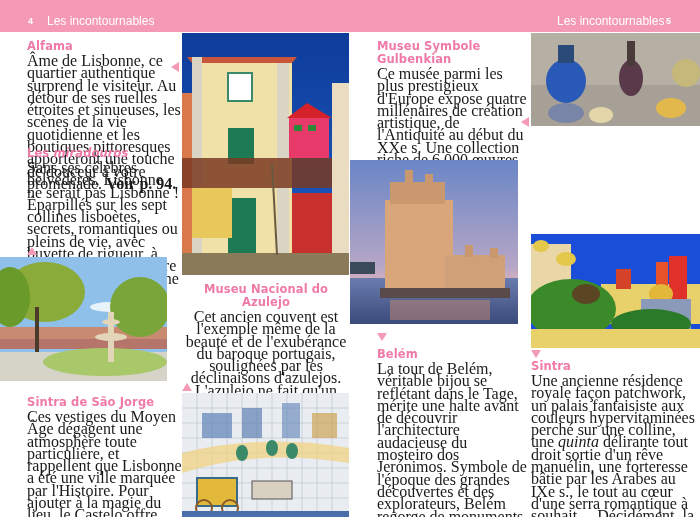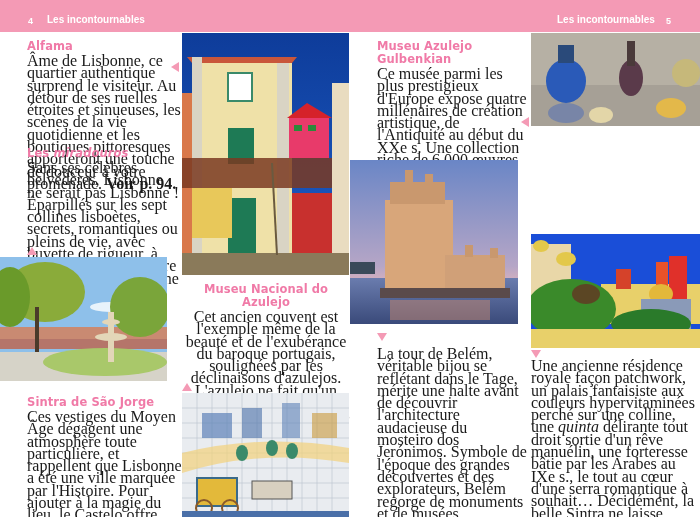--- a/index.html
+++ b/index.html
@@ -1,18 +1,18 @@
 <!DOCTYPE html>
 <html><head>
   <meta charset="utf-8">
   <style>
     html, body { margin:0; padding:0; }
     body { width:700px; height:517px; position:relative; overflow:hidden; background:#ffffff; font-family:"Liberation Serif", serif; }
     .header { position:absolute; left:0; top:0; width:700px; height:32px; background:#f49ab5; }
-    .hdr-text { position:absolute; top:14px; font-family:"Liberation Sans", sans-serif; font-size:10px; color:#ffffff;font-weight:bold; }
+    .hdr-text { position:absolute; top:14px; font-family:"Liberation Sans", sans-serif; font-size:12px; color:#ffffff; }
     .pgnum { position:absolute; top:16px; font-family:"Liberation Sans", sans-serif; font-size:9px; font-weight:bold; color:#ffffff; }
     .block { position:absolute; }
     .title { font-family:"DejaVu Sans", sans-serif; font-weight:bold; color:#f07aa7; font-size:11.5px; line-height:13px; margin:0 0 2px 0; letter-spacing:0.1px; }
     .title em { font-style:italic; }
     .body { font-size:16px; line-height:12.3px; color:#1a1a1a; margin:0; }
     .body b { font-weight:bold; }
     .img { position:absolute; overflow:hidden; }
     .tri { position:absolute; width:0; height:0; }
     .tri-left { border-top:5px solid transparent; border-bottom:5px solid transparent; border-right:8px solid #f49ab5; }
     .tri-up { border-left:5px solid transparent; border-right:5px solid transparent; border-bottom:8px solid #f49ab5; }
@@ -131,21 +131,21 @@
     <ellipse cx="110" cy="58" rx="6" ry="8" fill="#3a8a6a"></ellipse>
     <rect x="15" y="85" width="40" height="28" fill="#e3b93a" stroke="#3a6a8a" stroke-width="2"></rect>
     <circle cx="22" cy="115" r="8" fill="none" stroke="#8a5a2a" stroke-width="2"></circle>
     <circle cx="48" cy="115" r="8" fill="none" stroke="#8a5a2a" stroke-width="2"></circle>
     <rect x="70" y="88" width="40" height="18" fill="#d8d0c0" stroke="#555" stroke-width="1"></rect>
     <rect x="0" y="118" width="167" height="6" fill="#4a6fa8"></rect>
   </svg>
 </div>
 
 <div class="block" style="left:377px; top:40px; width:150px;">
-  <p class="title"><span>Museu Azulejo</span><br><span>Gulbenkian</span></p>
+  <p class="title"><span>Museu Symbole</span><br><span>Gulbenkian</span></p>
   <p class="body"><span>Ce musée parmi les plus prestigieux d'Europe expose quatre millénaires de création artistique, de l'Antiquité au début du XXe s. Une collection riche de 6 000 œuvres éclectiques qui s'expose également dans le très beau parc.</span> <b>Voir p. 171.</b></p>
 </div>
 
 <div class="img" style="left:350px; top:160px; width:168px; height:164px;">
   <svg width="168" height="164" viewBox="0 0 168 164">
     <defs>
       <linearGradient id="sky2" x1="0" y1="0" x2="0" y2="1">
           <stop offset="0" stop-color="#6a86c6"></stop>
           <stop offset="0.65" stop-color="#b6a6c6"></stop>
           <stop offset="0.8" stop-color="#e8b6b8"></stop>
@@ -165,20 +165,21 @@
     <rect x="95" y="95" width="60" height="35" fill="#d0a078"></rect>
     <rect x="115" y="85" width="8" height="12" fill="#c9986e"></rect>
     <rect x="140" y="88" width="8" height="10" fill="#c9986e"></rect>
     <rect x="30" y="128" width="130" height="10" fill="#5a4a4a"></rect>
     <rect x="40" y="140" width="100" height="20" fill="#c98a6e" opacity="0.5"></rect>
   </svg>
 </div>
 <div class="tri tri-down" style="left:377px; top:333px;"></div>
 
 <div class="block" style="left:377px; top:348px; width:150px;">
+  <p class="title">Belém</p>
   <p class="body"><span>La tour de Belém, véritable bijou se reflétant dans le Tage, mérite une halte avant de découvrir l'architecture audacieuse du mosteiro dos Jerónimos. Symbole de l'époque des grandes découvertes et des explorateurs, Belém regorge de monuments et de musées passionnants, notamment le tout nouveau Museu de Arte, Arquitetura e Tecnologia (MAAT).</span> <b>Voir p. 140.</b></p>
 </div>
 
 <div class="img" style="left:531px; top:33px; width:169px; height:93px;">
   <svg width="169" height="93" viewBox="0 0 169 93">
     <rect width="169" height="93" fill="#b6b0a4"></rect>
     <rect x="0" y="52" width="169" height="41" fill="#a6a096"></rect>
     <ellipse cx="35" cy="48" rx="20" ry="22" fill="#2a5ab8"></ellipse>
     <rect x="27" y="12" width="16" height="18" fill="#2a4a7a"></rect>
     <ellipse cx="35" cy="80" rx="18" ry="10" fill="#4a6ab8" opacity="0.5"></ellipse>
@@ -208,14 +209,15 @@
     <rect x="110" y="65" width="50" height="30" fill="#8a9ab8"></rect>
     <ellipse cx="40" cy="75" rx="45" ry="30" fill="#3a8a2a"></ellipse>
     <ellipse cx="120" cy="90" rx="40" ry="15" fill="#2a7a2a"></ellipse>
     <rect x="0" y="95" width="169" height="19" fill="#e8d06a"></rect>
     <ellipse cx="55" cy="60" rx="14" ry="10" fill="#6a2a22" opacity="0.7"></ellipse>
   </svg>
 </div>
 <div class="tri tri-down" style="left:531px; top:350px;"></div>
 
 <div class="block" style="left:531px; top:360px; width:165px;">
+  <p class="title">Sintra</p>
   <p class="body"><span>Une ancienne résidence royale façon patchwork, un palais fantaisiste aux couleurs hypervitaminées perché sur une colline, une </span><i>quinta</i><span> délirante tout droit sortie d'un rêve manuélin, une forteresse bâtie par les Arabes au IXe s., le tout au cœur d'une serra romantique à souhait… Décidément, la belle Sintra ne laisse jamais indifférent.</span> <b>Voir p. 174.</b></p>
 </div>
 
 </body></html>

